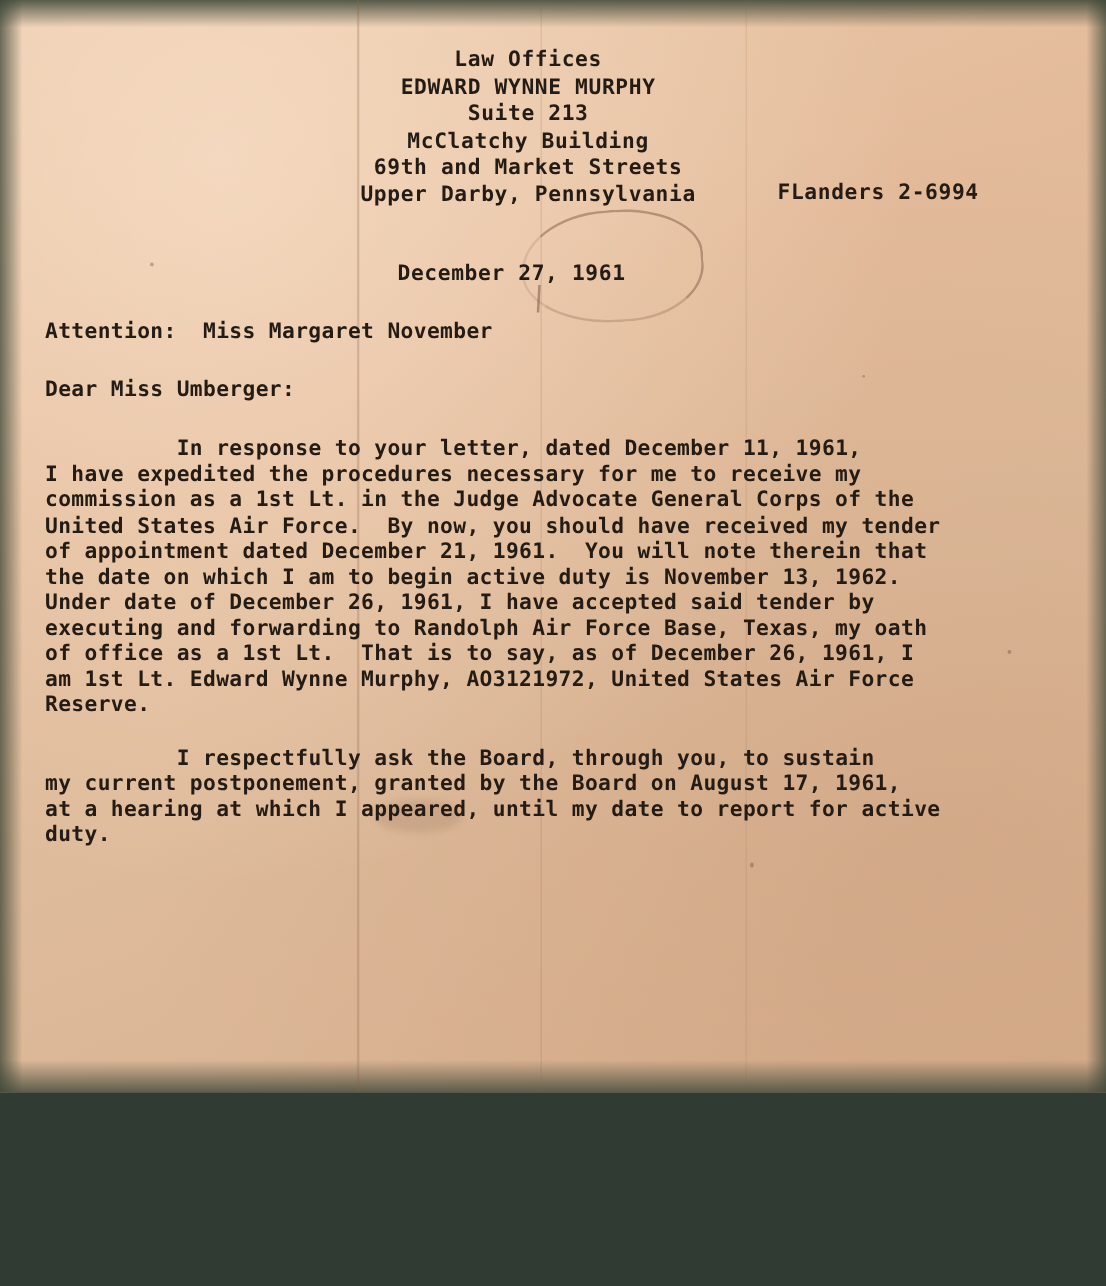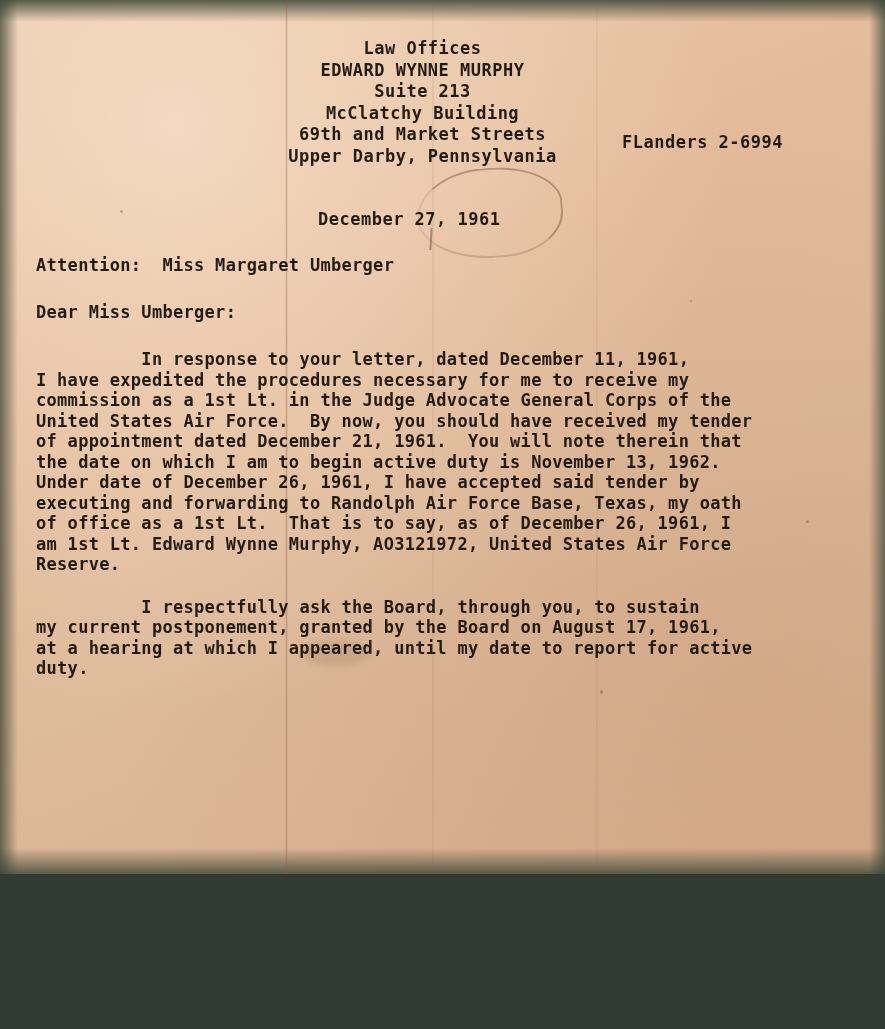--- a/index.html
+++ b/index.html
@@ -64,21 +64,21 @@
     font-size: 17px;
     line-height: 21.5px;
     letter-spacing: 0.5px;
     padding-top: 38px;
     margin-left: -40px;
   }
   .letterhead div { white-space: pre; }
 
   .phone {
     position: absolute;
-    top: 132px;
+    top: 144px;
     left: 622px;
     font-weight: bold;
     font-size: 17px;
     letter-spacing: 0.5px;
     white-space: pre;
   }
 
   .date {
     margin-top: 42px;
     margin-left: 318px;
@@ -174,21 +174,21 @@
       <div>Upper Darby, Pennsylvania</div>
     </div>
 
     <div class="phone">FLanders 2-6994</div>
 
     <div class="date">December 27, 1961</div>
 
     <div class="body-block">
 
 
-      <div class="attention">Attention:  Miss Margaret Umberger</div>
+      <div class="attention">Attention:  Miss Margaret November</div>
 
       <div class="salutation">Dear Miss Umberger:</div>
 
       <div class="para first">          In response to your letter, dated December 11, 1961,
 I have expedited the procedures necessary for me to receive my
 commission as a 1st Lt. in the Judge Advocate General Corps of the
 United States Air Force.  By now, you should have received my tender
 of appointment dated December 21, 1961.  You will note therein that
 the date on which I am to begin active duty is November 13, 1962.
 Under date of December 26, 1961, I have accepted said tender by

